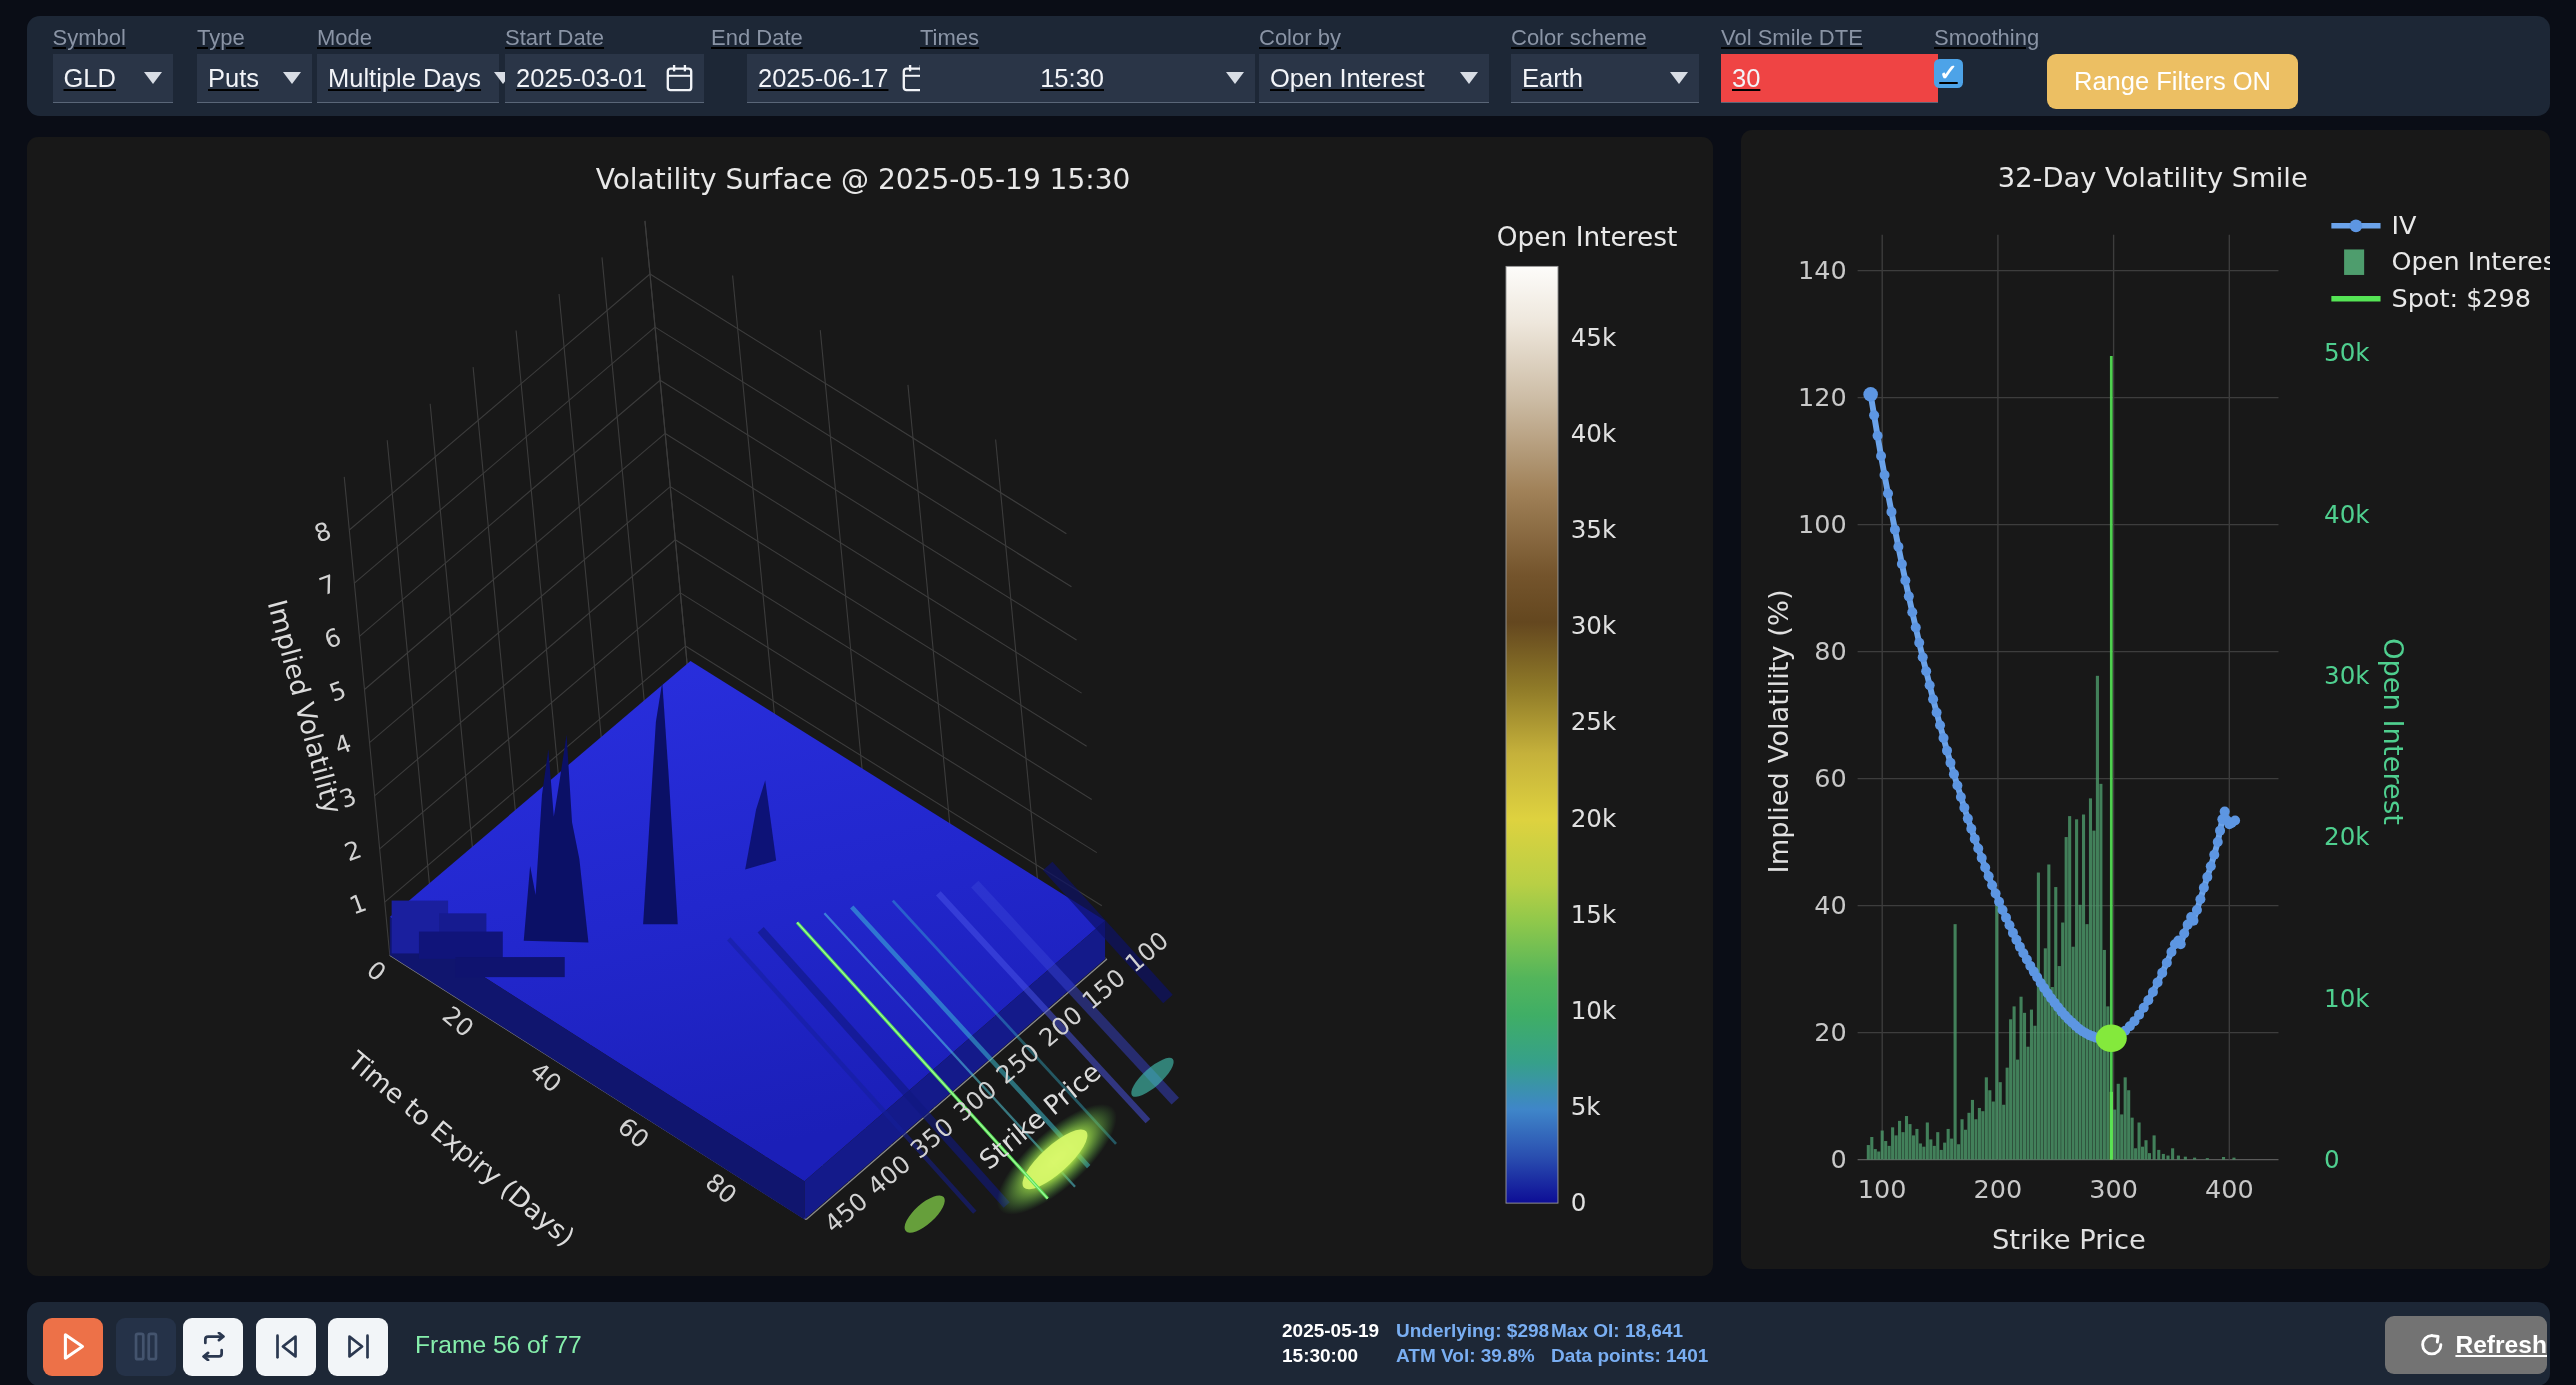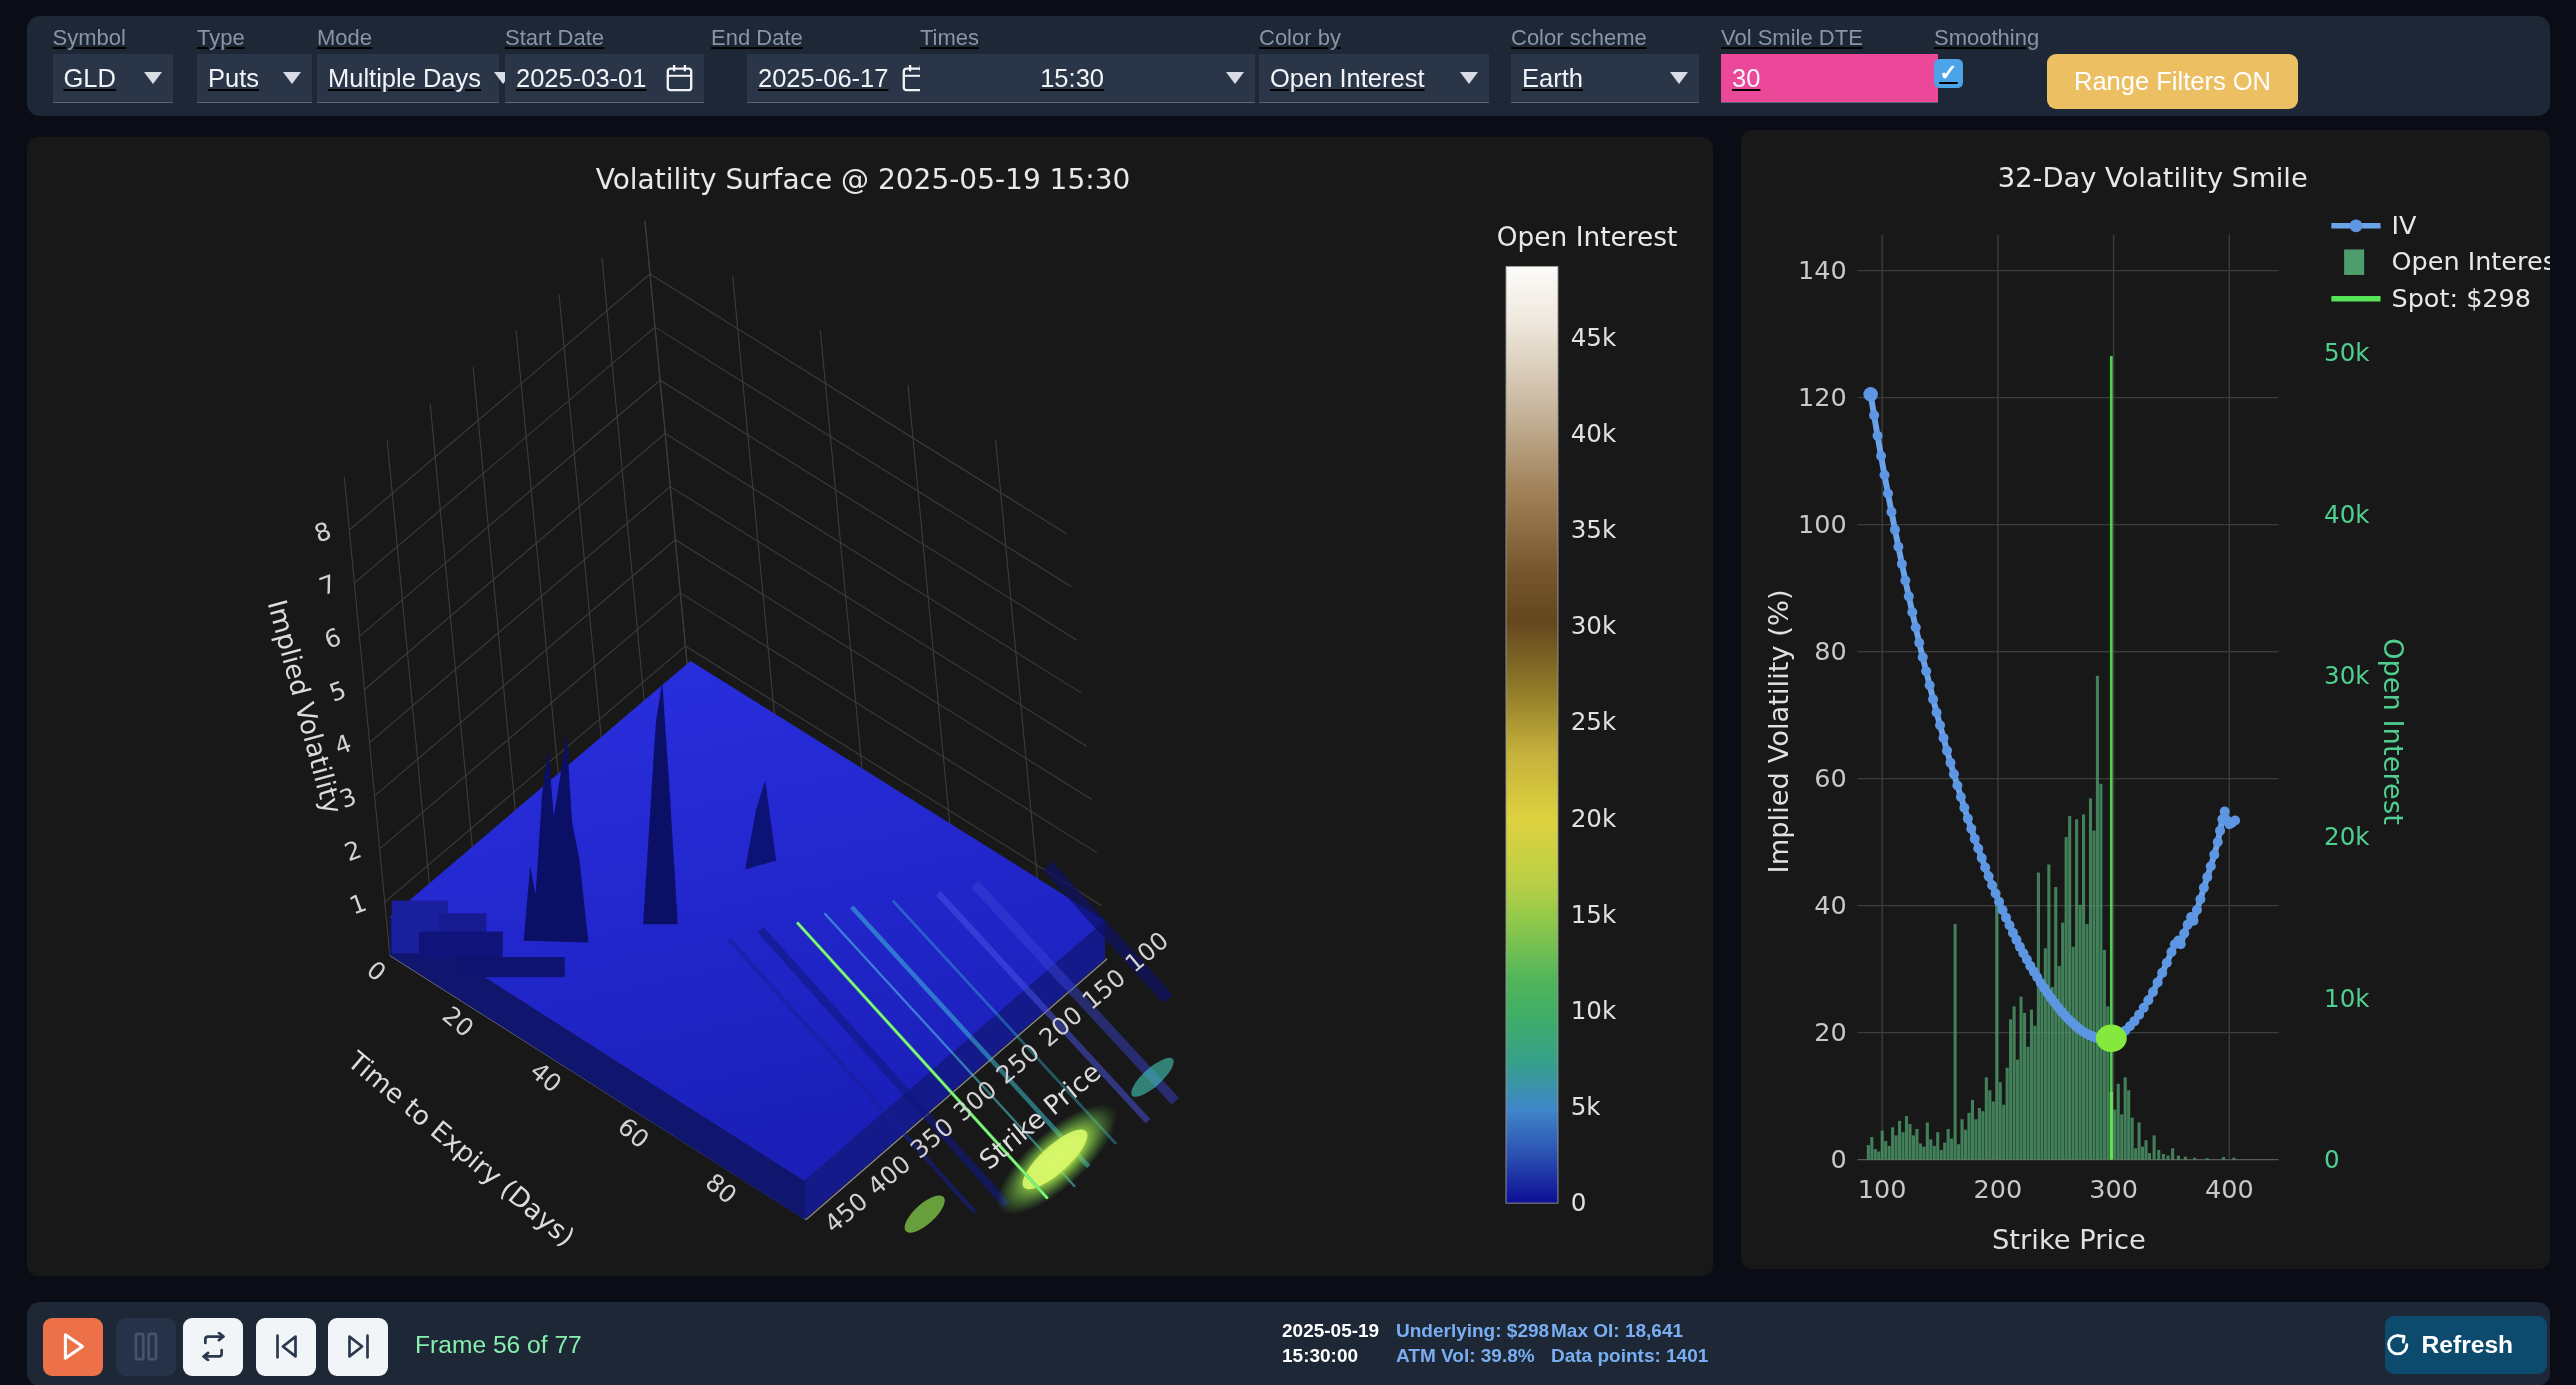--- a/index.html
+++ b/index.html
@@ -53,23 +53,24 @@
   }
   .pbtn.play { background:#ed7148; }
   .pbtn.pause { background:#253248; }
   .pbtn.light { background:#f2f5f8; }
   .frame-label { position:absolute; left:388px; top:29px; font-size:24.6px; color:#86efac; }
   .status { position:absolute; top:15.5px; font-size:19px; font-weight:bold; line-height:25.5px; white-space:nowrap; }
   .status.white { color:#ffffff; }
   .status.blue { color:#79aef2; }
   .btn-refresh {
     position:absolute; left:2358px; top:13.7px; width:162px; height:58px;
-    background:#0c4a6e; border:none; border-radius:9px; color:#fff; font-weight:bold;
-    font-size:24.6px; display:flex; align-items:center; justify-content:flex-start; gap:11px; cursor:pointer;
+    background:#737373; border:none; border-radius:9px; color:#fff; font-weight:bold;
+    font-size:24.6px; display:flex; align-items:center; justify-content:flex-end; gap:11px; cursor:pointer;
     font-family:"Liberation Sans",sans-serif;
+    text-decoration:underline;
   }
   text { font-family:"DejaVu Sans",sans-serif; }
 </style>
 </head>
 <body>
 
 <div class="toolbar-top">
 
   <div class="ctrl" style="left:25.5px;">
     <div class="ctrl-label">Symbol</div>
@@ -140,21 +141,21 @@
   <div class="ctrl" style="left:1484px;">
     <div class="ctrl-label">Color scheme</div>
     <div class="ctrl-box" style="width:188px;">
       <span class="grow">Earth</span>
       <span class="chev"></span>
     </div>
   </div>
 
   <div class="ctrl" style="left:1694px;">
     <div class="ctrl-label">Vol Smile DTE</div>
-    <div class="ctrl-box" style="width:217px; background:#ec4899;">
+    <div class="ctrl-box" style="width:217px; background:#ef4444;">
       <span class="grow">30</span>
     </div>
   </div>
 
   <div class="ctrl" style="left:1907px;">
     <div class="ctrl-label">Smoothing</div>
     <div class="checkbox">
       <span>✓</span>
     </div>
   </div>

